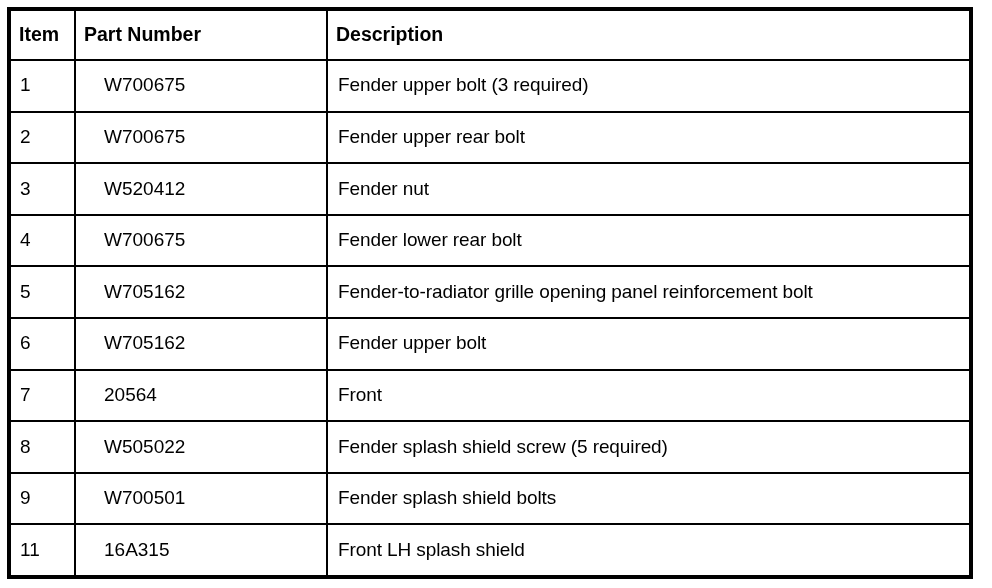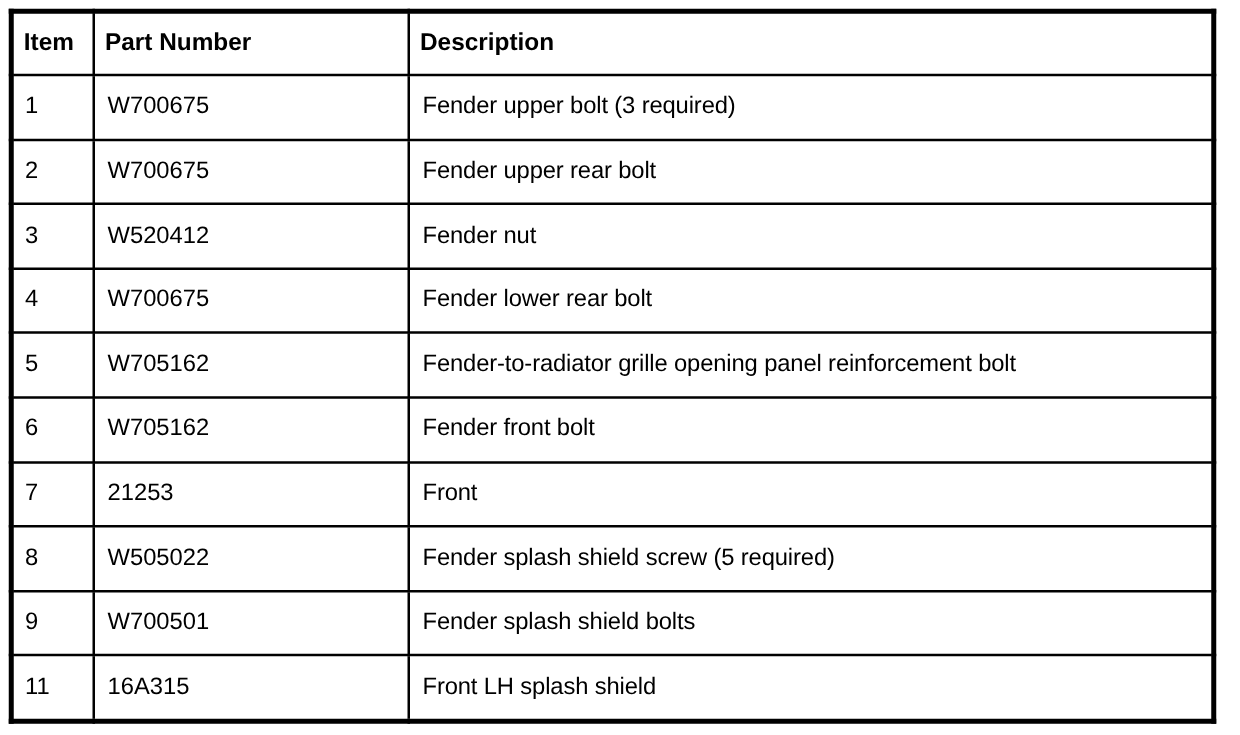--- a/index.html
+++ b/index.html
@@ -60,21 +60,21 @@
     font-weight: normal;
     text-align: left;
   }
 
   table.parts-table tbody td.cell-item {
     text-align: left;
     padding-left: 9px;
   }
 
   table.parts-table tbody td.cell-part {
-    padding-left: 10px;
+    padding-left: 28px;
   }
 
   table.parts-table tbody td.cell-desc {
     padding-left: 10px;
     letter-spacing: -0.1px;
     margin-left: 28px;
   }
 </style>
 </head>
 <body>
@@ -115,25 +115,25 @@
         <td class="cell-desc">Fender lower rear bolt</td>
       </tr>
       <tr>
         <td class="cell-item">5</td>
         <td class="cell-part">W705162</td>
         <td class="cell-desc">Fender-to-radiator grille opening panel reinforcement bolt</td>
       </tr>
       <tr>
         <td class="cell-item">6</td>
         <td class="cell-part">W705162</td>
-        <td class="cell-desc">Fender front bolt</td>
+        <td class="cell-desc">Fender upper bolt</td>
       </tr>
       <tr>
         <td class="cell-item">7</td>
-        <td class="cell-part">21253</td>
+        <td class="cell-part">20564</td>
         <td class="cell-desc">Front</td>
       </tr>
       <tr>
         <td class="cell-item">8</td>
         <td class="cell-part">W505022</td>
         <td class="cell-desc">Fender splash shield screw (5 required)</td>
       </tr>
       <tr>
         <td class="cell-item">9</td>
         <td class="cell-part">W700501</td>

